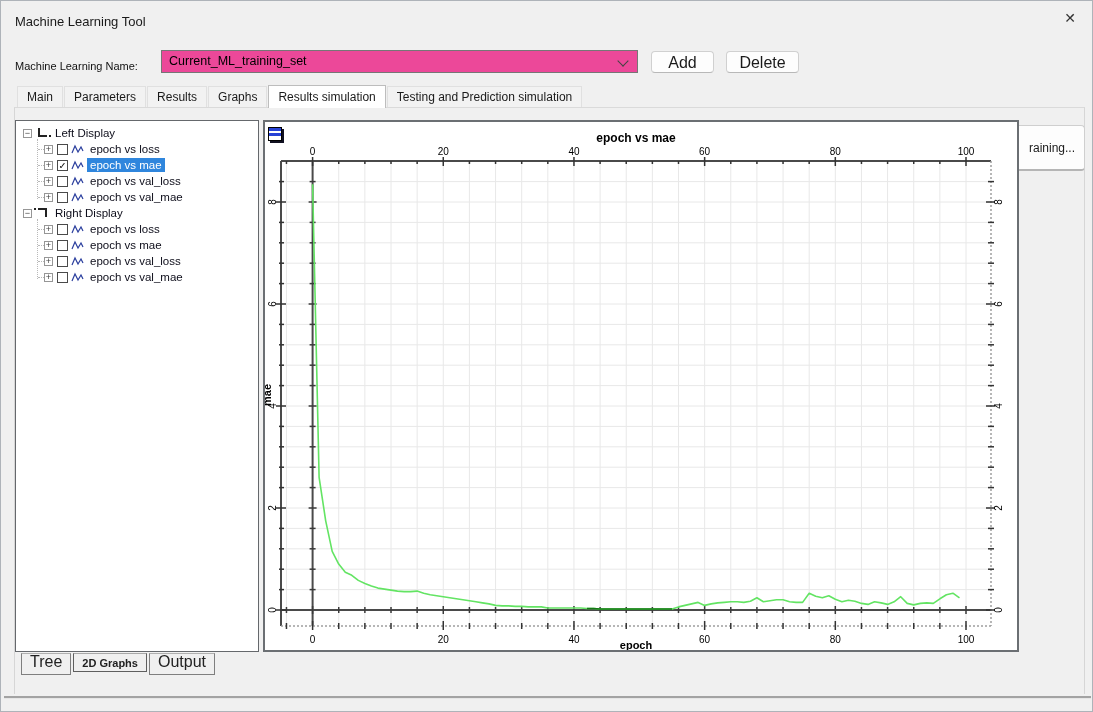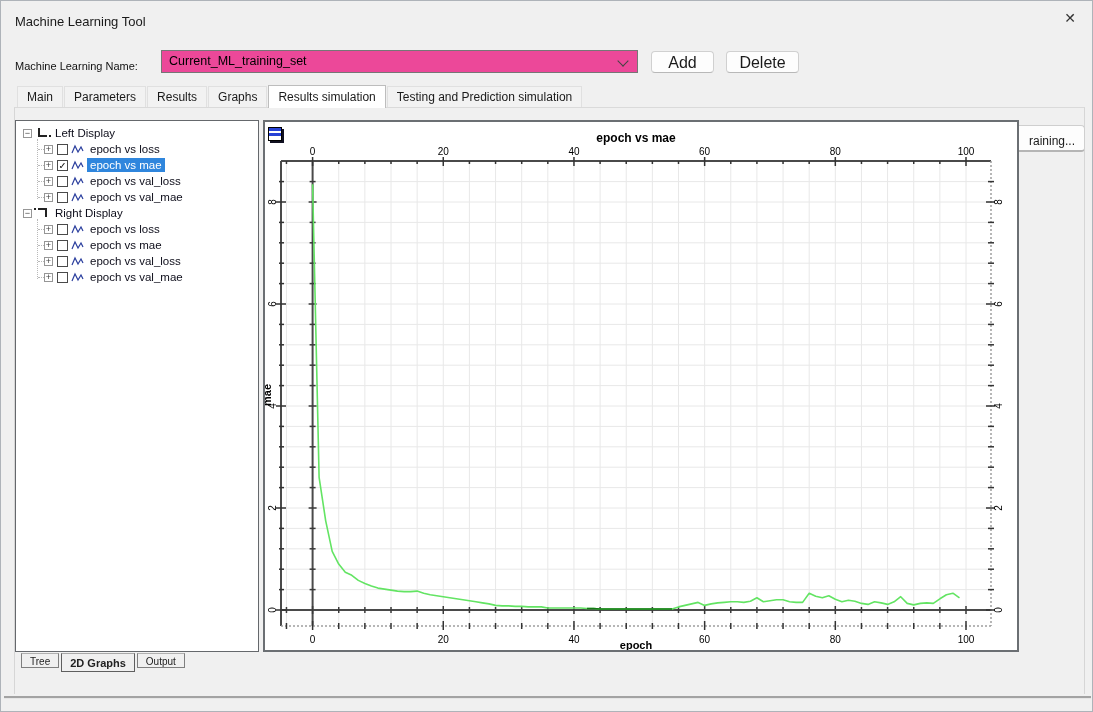--- a/index.html
+++ b/index.html
@@ -57,27 +57,27 @@
   .tlabel.selected{background:#2f86dd;color:#fff;}
   
   .chart-panel{position:absolute;left:262px;top:119px;width:756px;height:532px;background:#fff;
                border:2px solid #6b6f73;box-sizing:border-box;z-index:2;}
   .chart-svg{position:absolute;left:0;top:0;}
   .plot-props-icon{position:absolute;left:3px;top:5px;width:12px;height:12px;background:#fff;
                    border:1px solid #000;box-shadow:2px 2px 0 0 #101021;z-index:2;}
   .plot-props-icon::before{content:"";position:absolute;left:0;top:0;width:12px;height:3px;background:#2742d6;}
   .plot-props-icon::after{content:"";position:absolute;left:0;top:5px;width:12px;height:3px;background:#2742d6;}
   
-  .training-btn{position:absolute;left:990px;top:124px;width:94px;height:27px;background:#fdfdfd;
+  .training-btn{position:absolute;left:990px;top:124px;width:94px;height:46px;background:#fdfdfd;
                 border:1px solid #cfcfcf;border-bottom:2px solid #b5b5b5;border-radius:4px;font-size:12px;
                 color:#1a1a1a;text-align:right;line-height:28px;padding-right:9px;box-sizing:border-box;z-index:1;}
   
   .bottom-tabs{position:absolute;left:20px;top:652px;display:flex;align-items:flex-start;z-index:2;}
-  .btab{border:1px solid #7f7f7f;border-top:1px solid #b0b0b0;background:#f0f0f0;font-size:10px;color:#222;
-        padding:1px 8px;height:15px;line-height:13px;box-sizing:border-box;margin-right:2px;cursor:pointer;}
+  .btab{border:1px solid #7f7f7f;border-top:1px solid #b0b0b0;background:#f0f0f0;font-size:16px;color:#222;
+        padding:1px 8px;height:22px;line-height:13px;box-sizing:border-box;margin-right:2px;cursor:pointer;}
   .btab.active{font-weight:bold;font-size:11px;height:19px;line-height:16px;border:1px solid #5f5f5f;
                border-top-color:#a8a8a8;}
 </style>
 </head>
 <body>
 
 <div class="window">
 
   <div class="titlebar">
     <span class="title">Machine Learning Tool</span>

